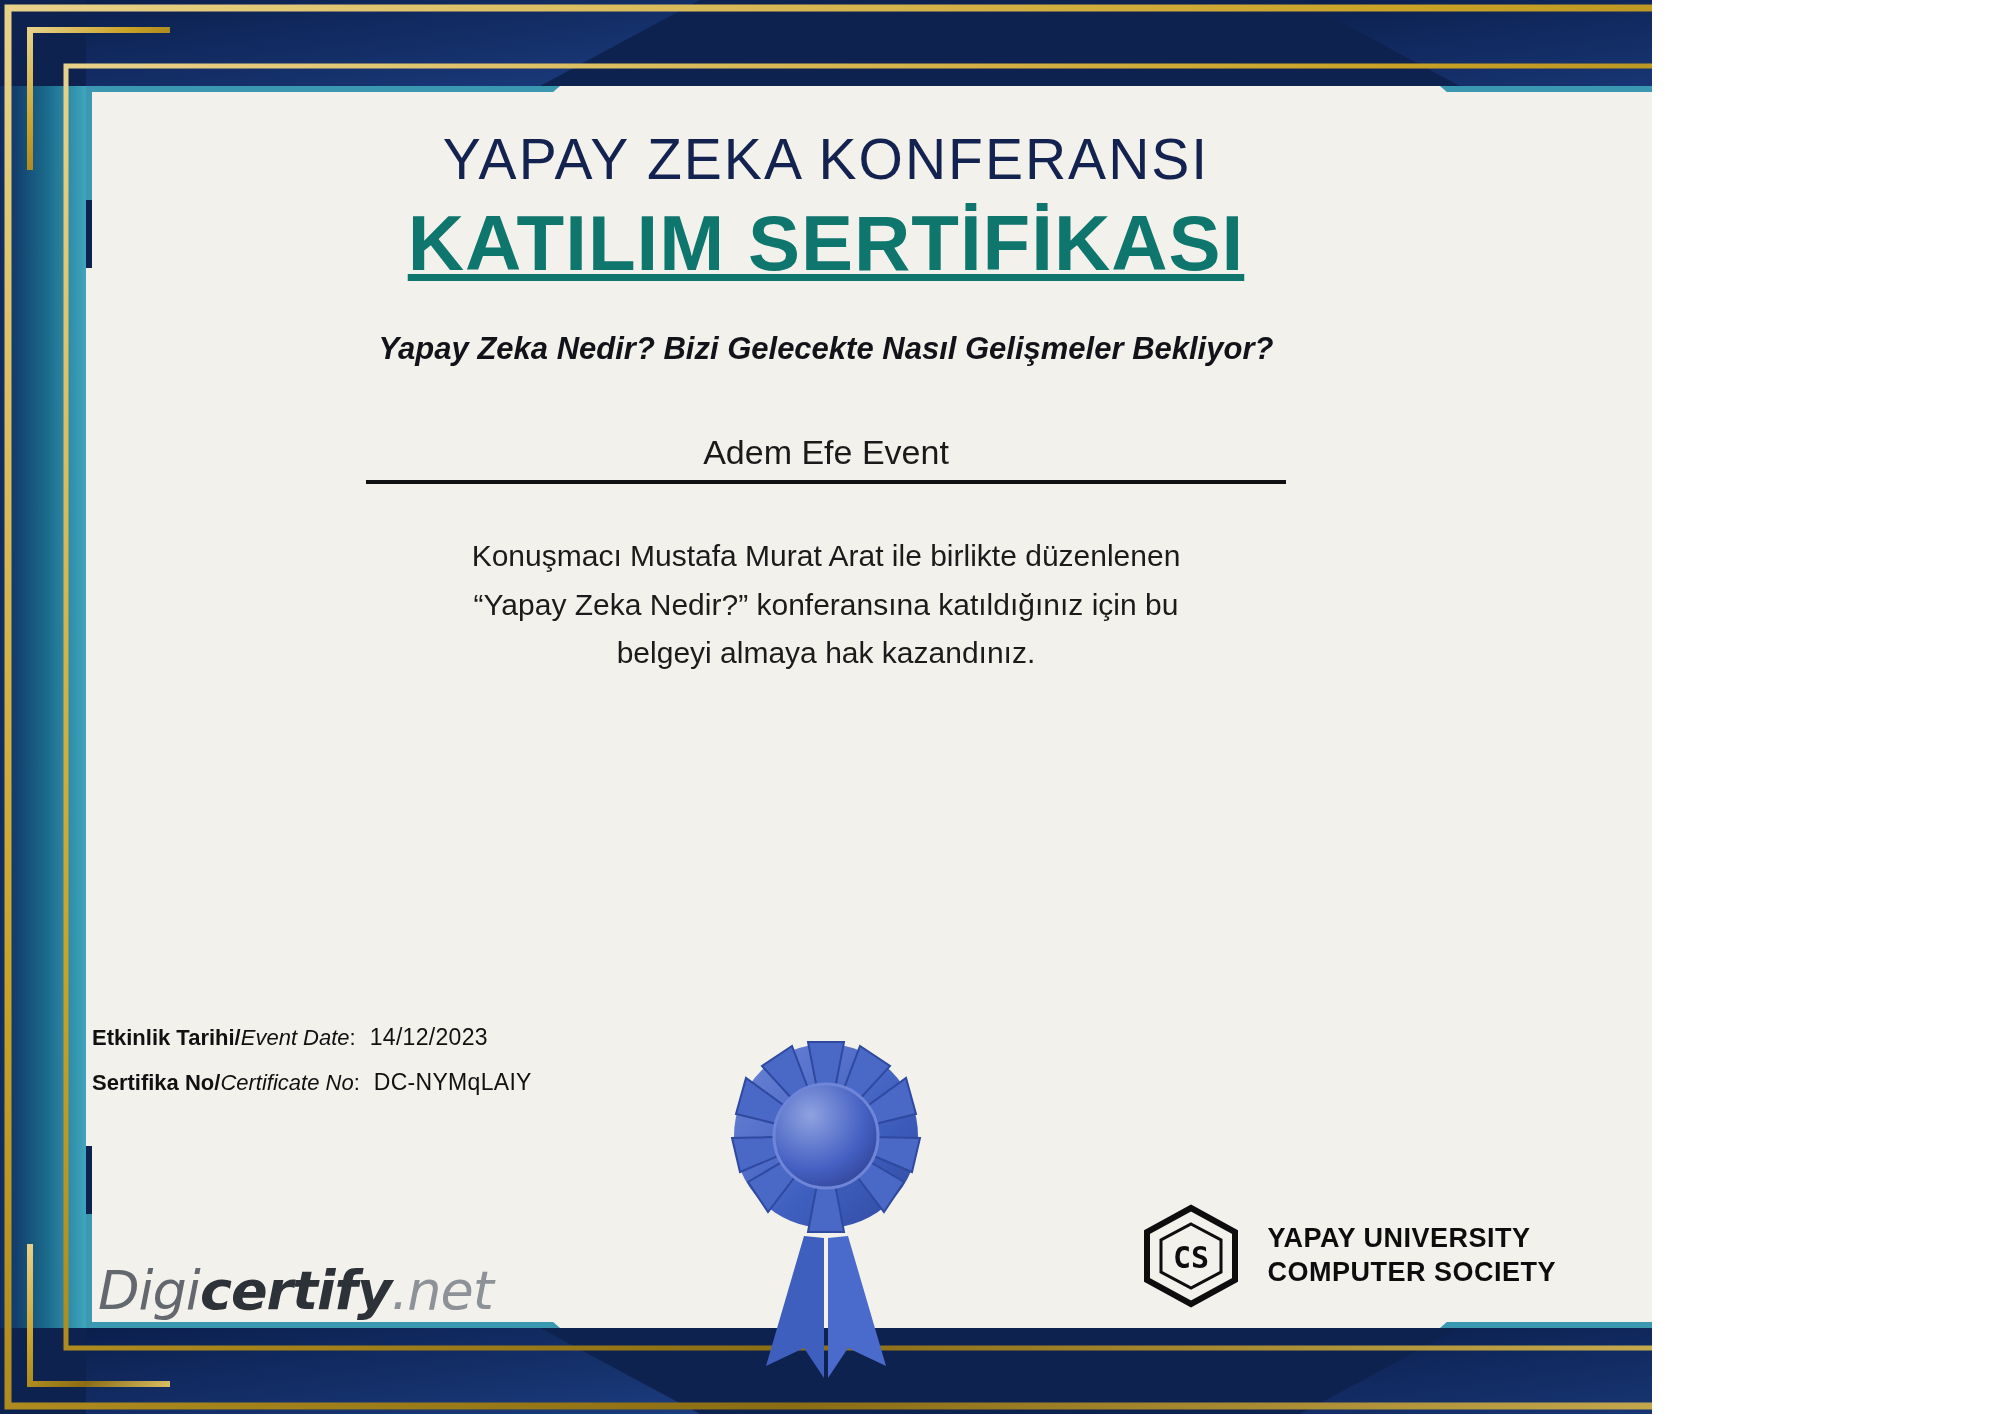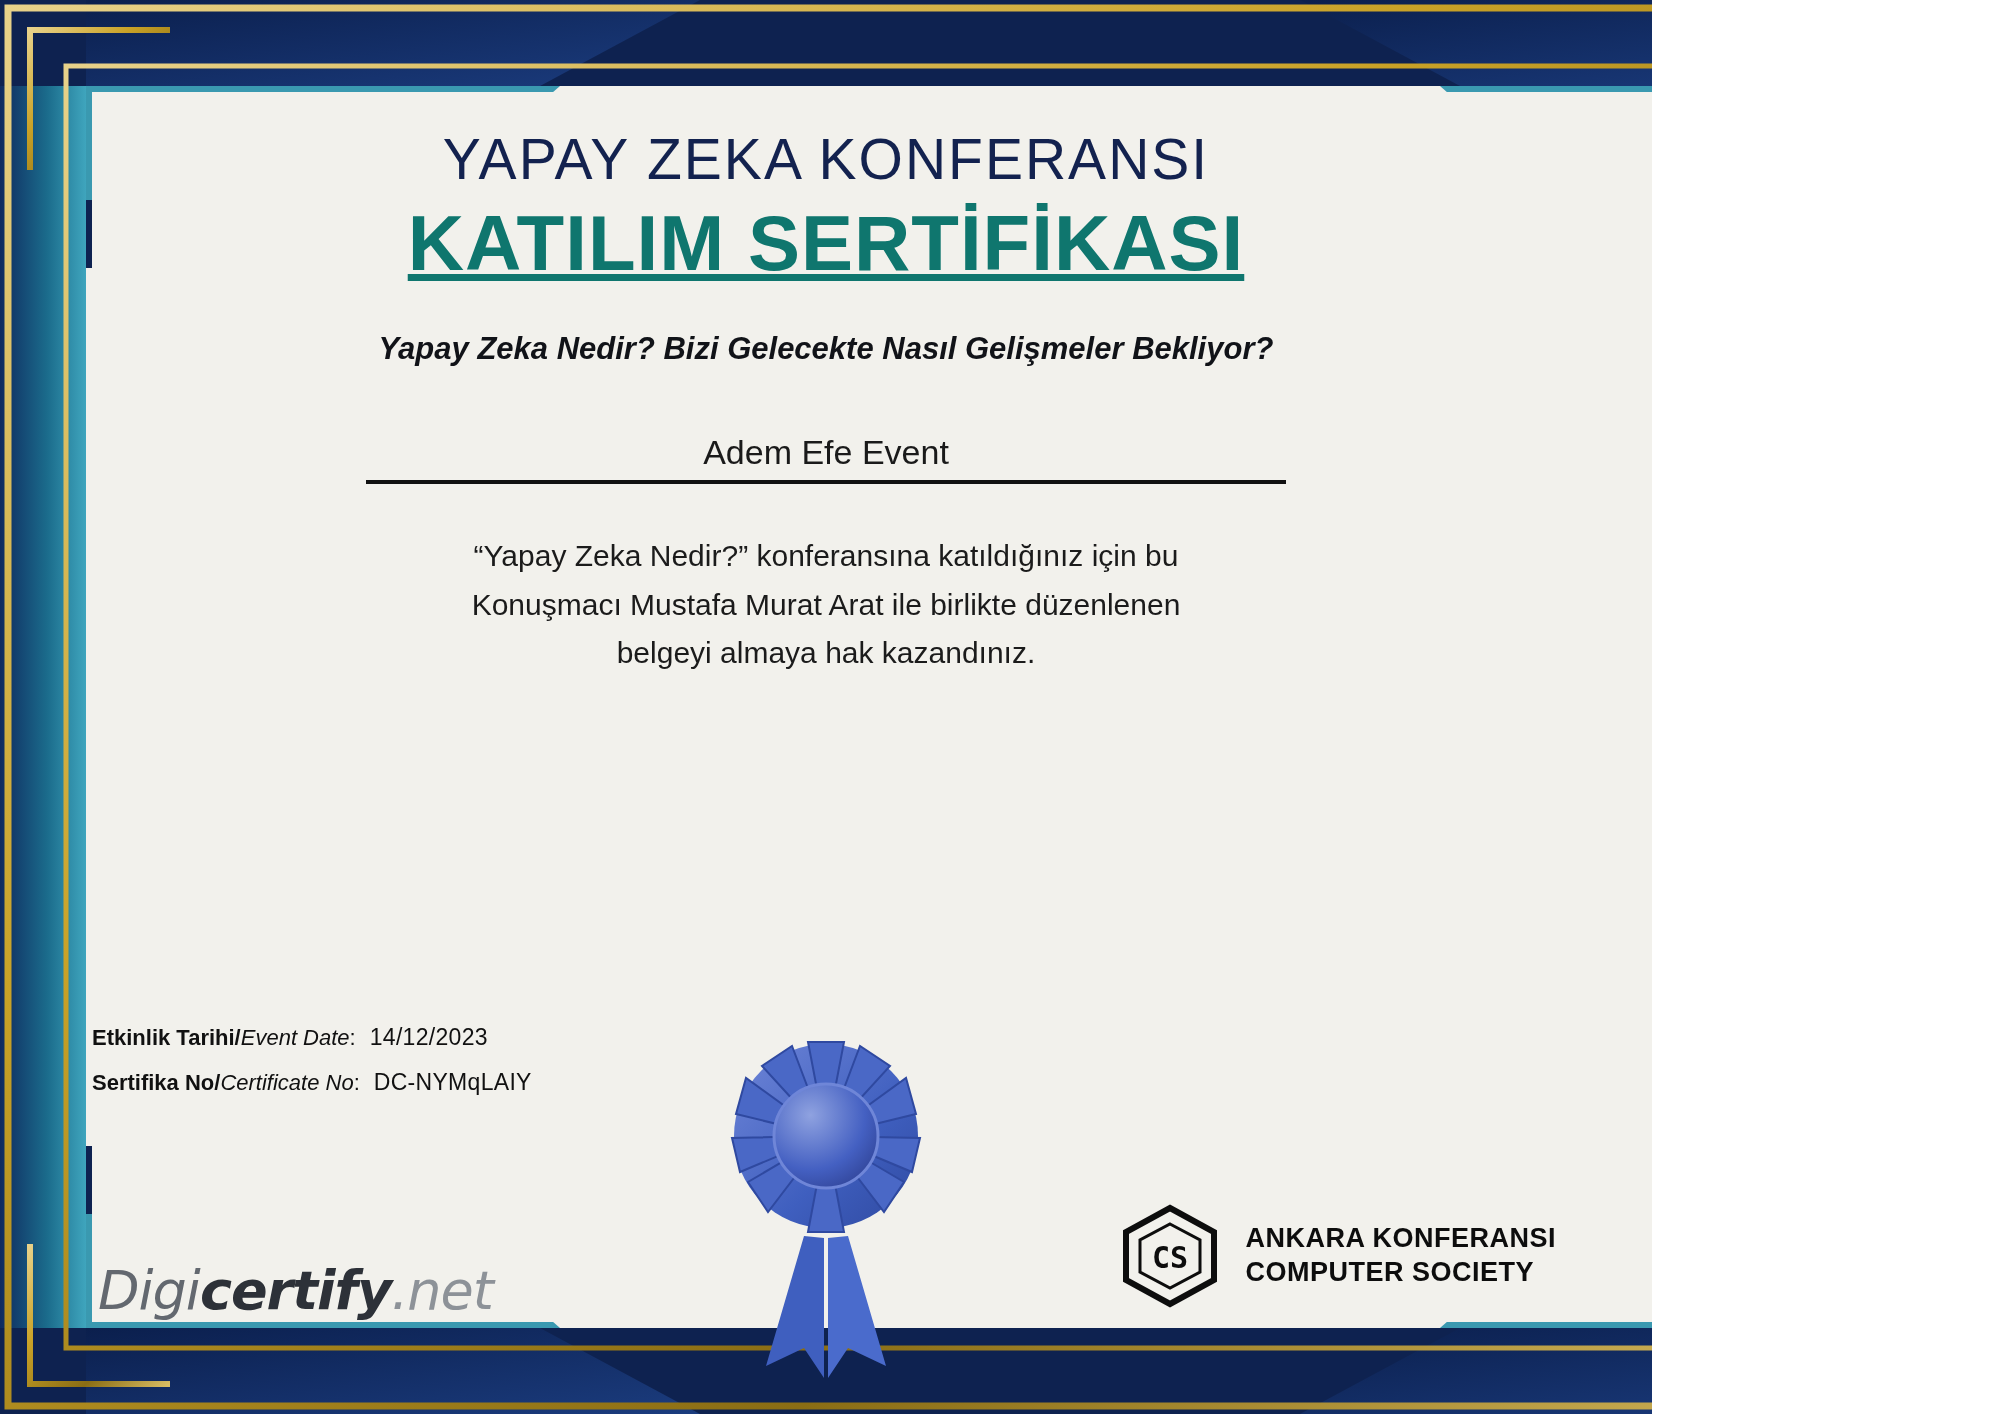--- a/index.html
+++ b/index.html
@@ -219,22 +219,22 @@
     <div class="cert-title">KATILIM SERTİFİKASI</div>
 
     <div class="subtitle">Yapay Zeka Nedir? Bizi Gelecekte Nasıl Gelişmeler Bekliyor?</div>
 
     <div class="name-block">
       <div class="name">Adem Efe Event</div>
       <div class="name-rule"></div>
     </div>
 
     <div class="body-text">
+      <div>Konuşmacı Mustafa Murat Arat ile birlikte düzenlenen</div>
       <div>“Yapay Zeka Nedir?” konferansına katıldığınız için bu</div>
-      <div>Konuşmacı Mustafa Murat Arat ile birlikte düzenlenen</div>
       <div>belgeyi almaya hak kazandınız.</div>
     </div>
   </div>
 
   <div class="meta">
     <div class="meta-row">
       <span class="meta-label-tr">Etkinlik Tarihi/</span>
       <span class="meta-label-en">Event Date</span>
       <span>:</span>
       <span class="meta-value">14/12/2023</span>
@@ -274,18 +274,18 @@
     <span class="b1">Digi</span><span class="b2">certify</span><span class="b3">.net</span>
   </div>
 
   <div class="org">
     <svg width="108" height="108" viewBox="0 0 108 108">
       <polygon points="54,6 98,30 98,78 54,102 10,78 10,30" fill="none" stroke="#0d0d0d" stroke-width="6"></polygon>
       <polygon points="54,22 84,38 84,70 54,86 24,70 24,38" fill="none" stroke="#0d0d0d" stroke-width="3"></polygon>
       <text x="54" y="66" font-family="DejaVu Sans Mono, monospace" font-size="30" font-weight="bold" fill="#0d0d0d" text-anchor="middle">CS</text>
     </svg>
     <div class="org-text">
-      <div>ANKARA KONFERANSI</div>
+      <div>YAPAY UNIVERSITY</div>
       <div>COMPUTER SOCIETY</div>
     </div>
   </div>
 
 </div>
 
 </body></html>

